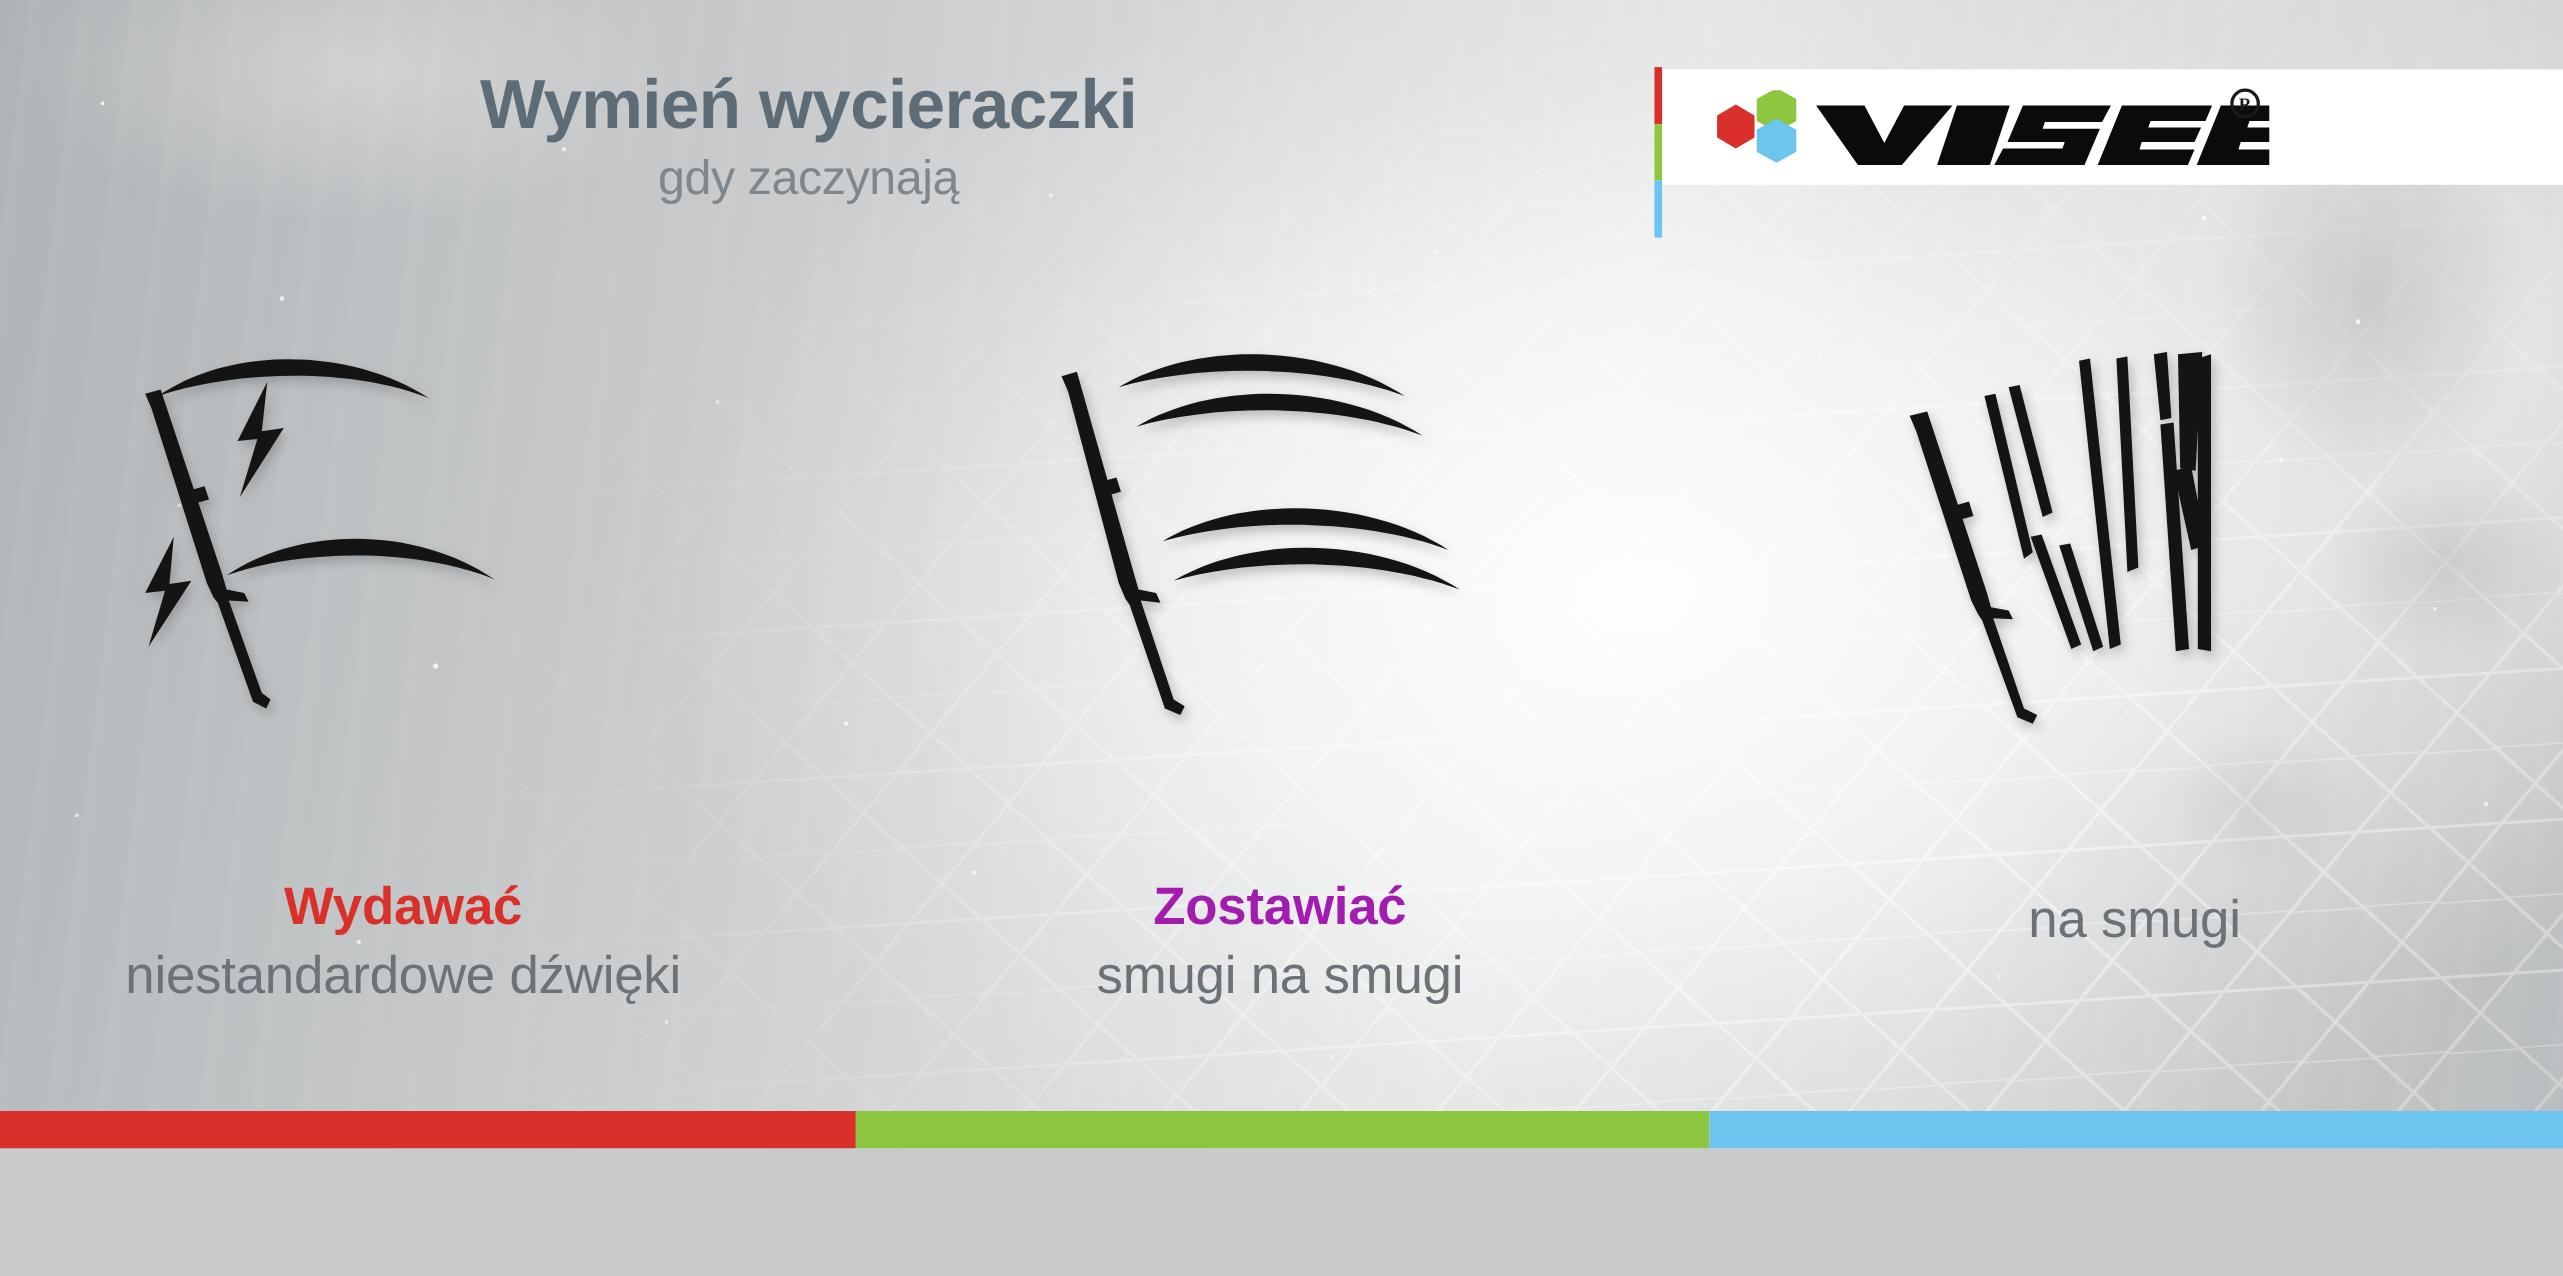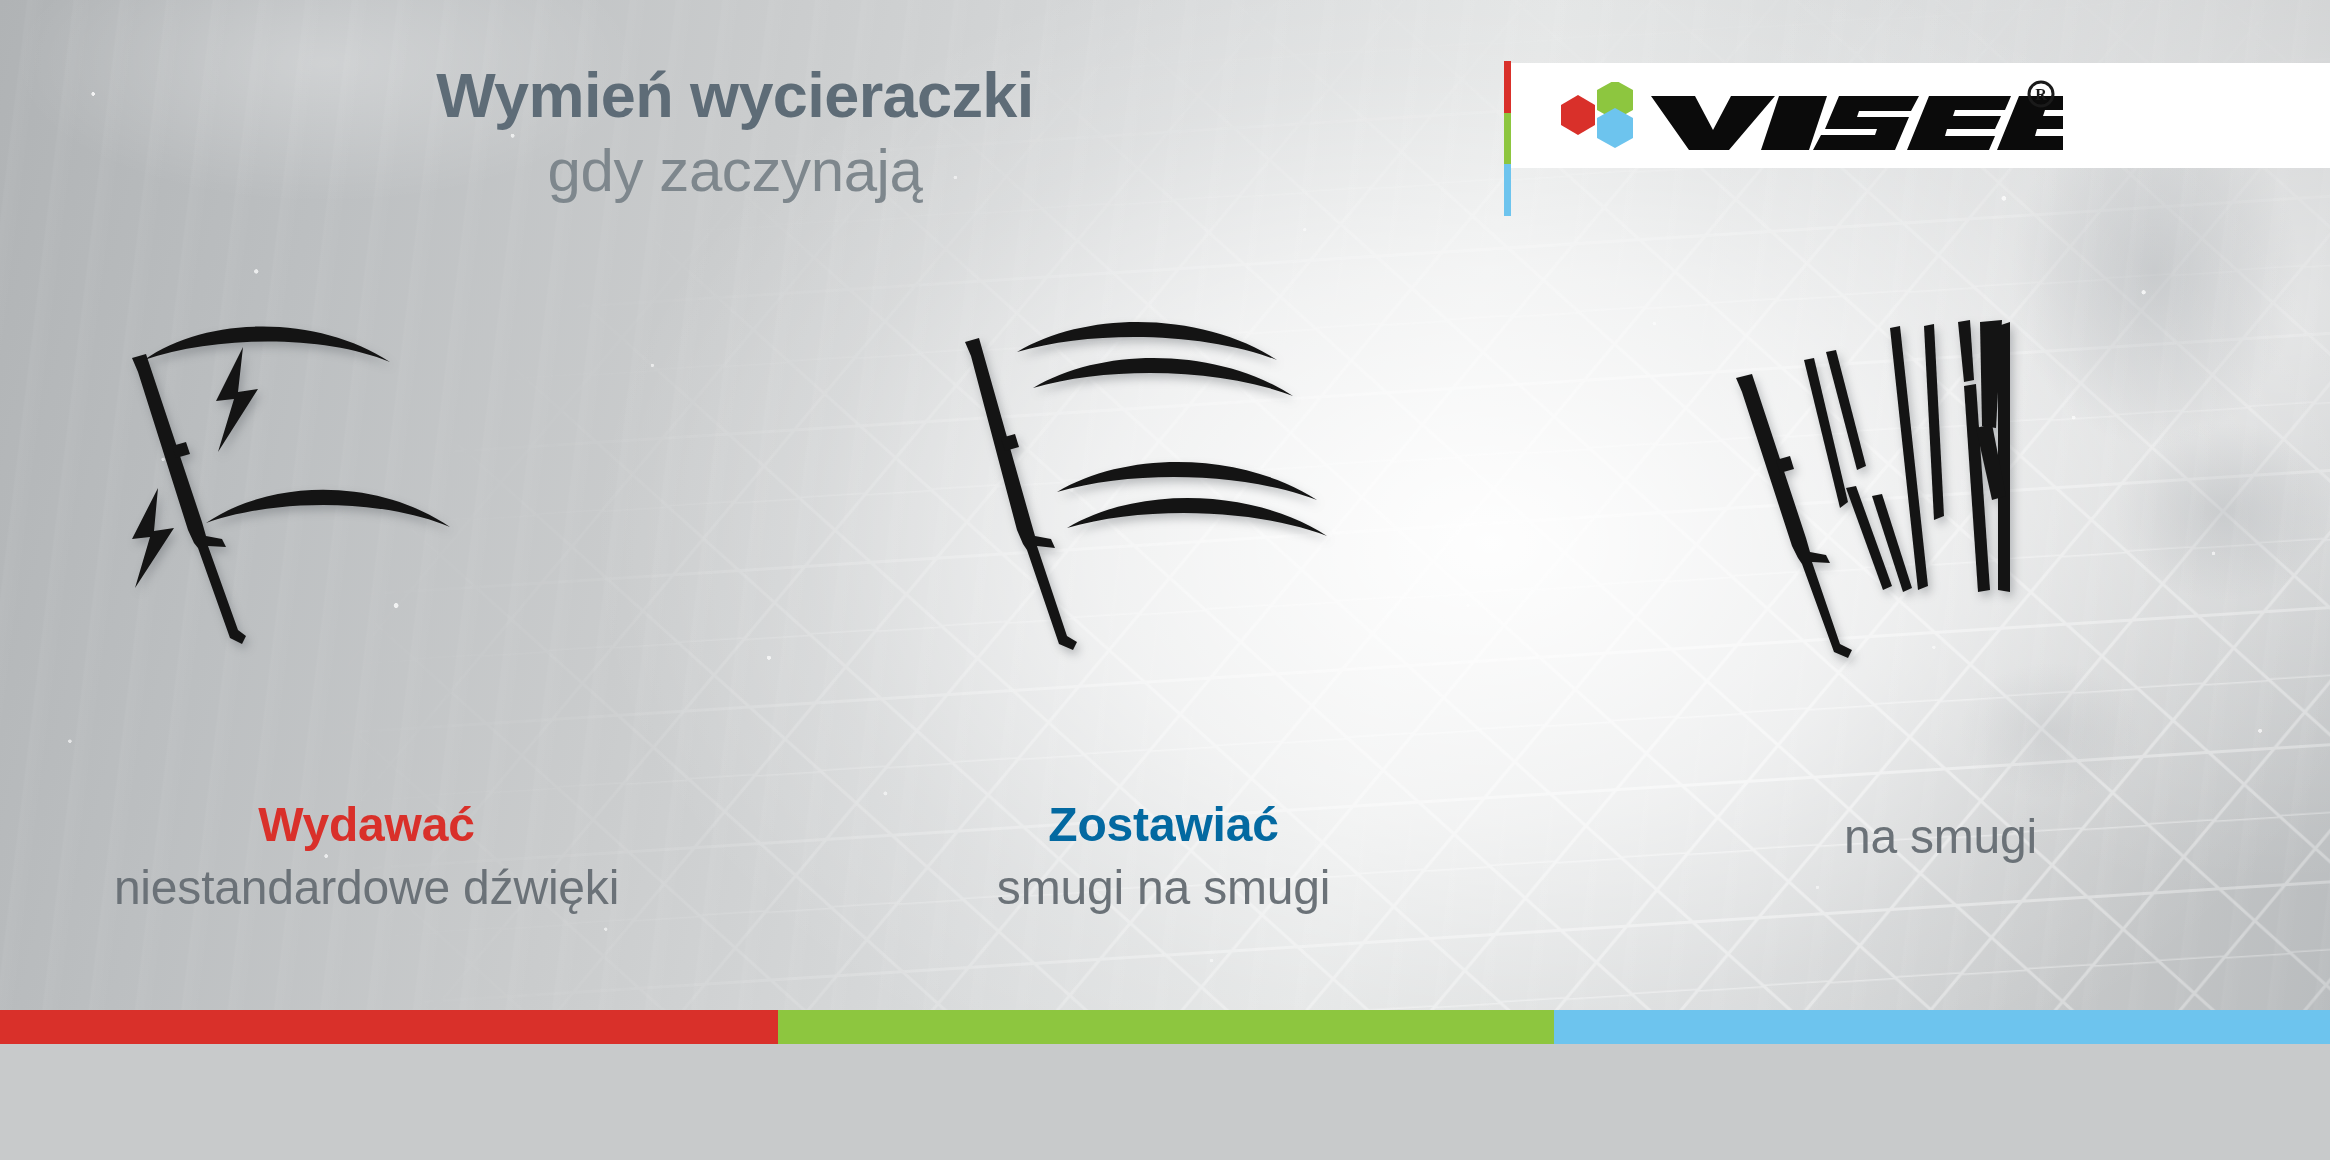--- a/index.html
+++ b/index.html
@@ -103,21 +103,21 @@
   .headline .l1 {
     display:block;
     font-size:63px;
     font-weight:bold;
     color:#5e6c77;
     letter-spacing:-0.6px;
   }
   .headline .l2 {
     display:block;
     margin-top:10px;
-    font-size:60px;
+    font-size:44px;
     font-weight:400;
     color:#7e878d;
     letter-spacing:-0.4px;
   }
 
   
   .logo-panel {
     position:absolute;
     left:1504px; top:63px;
     width:826px; height:105px;
@@ -393,21 +393,21 @@
       </svg>
     </div>
   </div>
 
   <div class="caption-row">
     <div class="caption c1">
       <span class="term" style="color:#d9302a">Wydawać</span>
       <span class="desc">niestandardowe dźwięki</span>
     </div>
     <div class="caption c2">
-      <span class="term" style="color:#0369a1">Zostawiać</span>
+      <span class="term" style="color:#a21caf">Zostawiać</span>
       <span class="desc">smugi na smugi</span>
     </div>
     <div class="caption c3">
       <span class="desc">na smugi</span>
     </div>
   </div>
 
   <div class="bottom-bar">
     <span class="bb-1" style="background:#d9302a"></span>
     <span class="bb-2" style="background:#8dc63f"></span>

